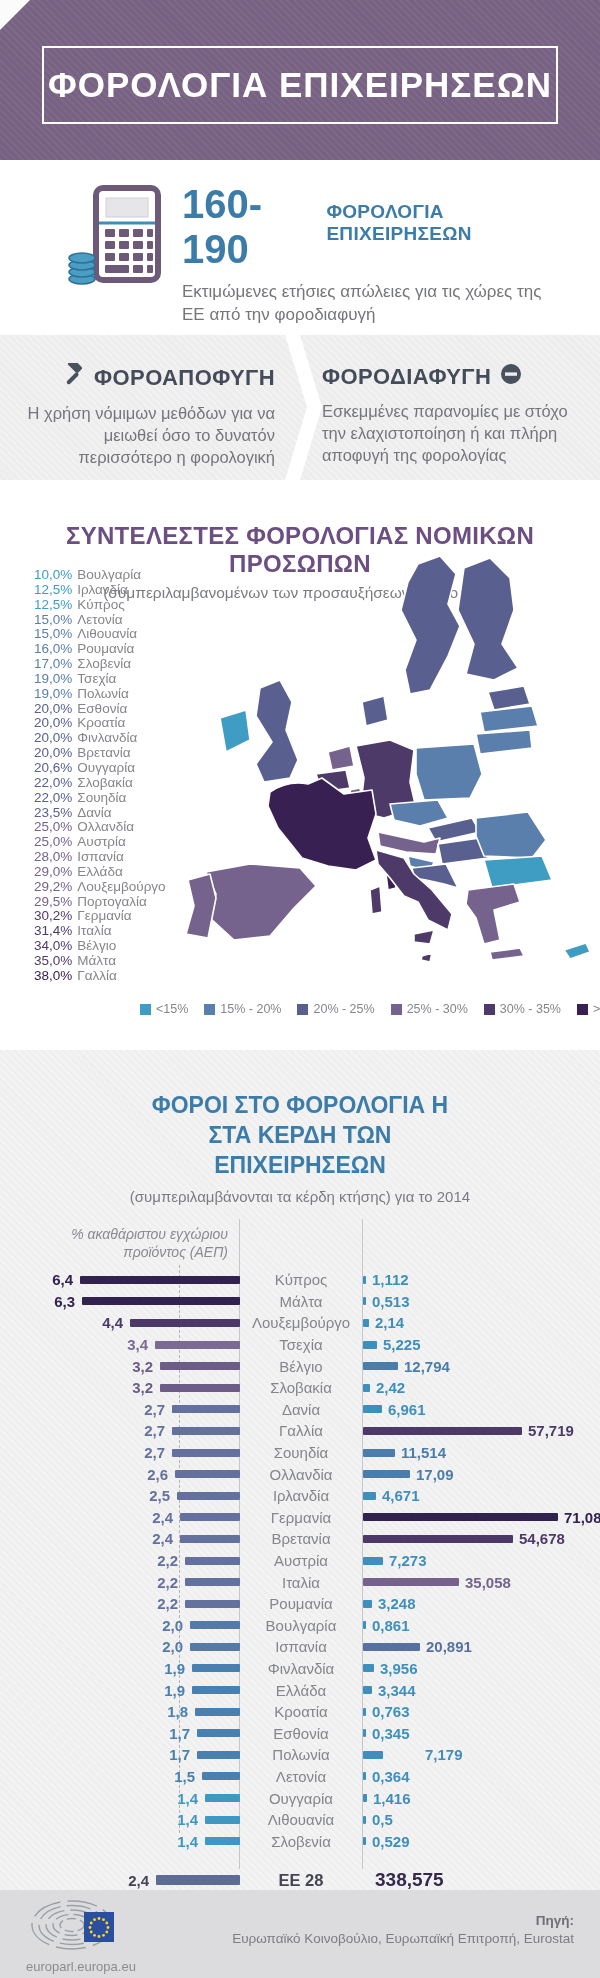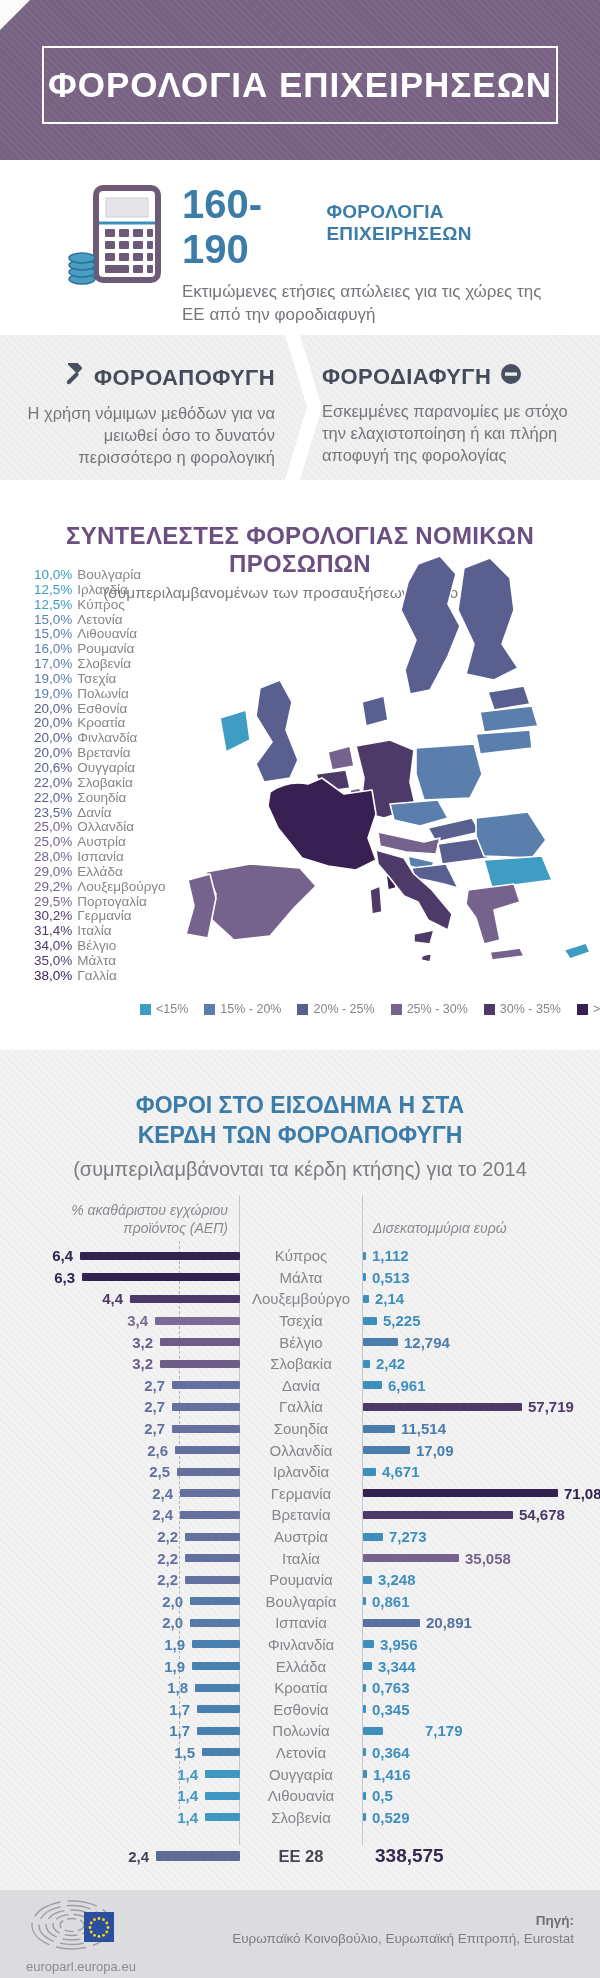--- a/index.html
+++ b/index.html
@@ -66,21 +66,21 @@
   .legend{position:absolute;left:140px;bottom:34px;display:flex;gap:16px;align-items:center;z-index:3;}
   .legend-item{display:flex;align-items:center;gap:5px;font-size:12.5px;color:#85868b;white-space:nowrap;}
   .legend-swatch{width:11px;height:11px;display:inline-block;}
 
   
   .chartsec{
     height:840px;background:#efeff0;
     background-image:repeating-linear-gradient(45deg, rgba(255,255,255,.3) 0 2px, transparent 2px 5px);
   }
   .chart-title{margin:40px auto 0;text-align:center;font-size:23px;font-weight:bold;color:#3c7ca9;max-width:340px;line-height:30px;}
-  .chart-subtitle{margin:8px 0 0;text-align:center;font-size:20px;color:#7b7c81;}
+  .chart-subtitle{margin:8px 0 0;text-align:center;font-size:15px;color:#7b7c81;}
   .chart-body{position:relative;margin-top:14px;}
   .axis-line{position:absolute;top:0;bottom:26px;width:1px;background:#c6c7cc;z-index:0;}
   .axis-l{left:239px;}
   .axis-r{left:362px;}
   .ref-dash{position:absolute;left:179px;top:46px;bottom:62px;width:0;border-left:1px dashed #b3b4bc;z-index:0;}
   .axis-heads{position:relative;z-index:1;display:grid;grid-template-columns:240px 122px 1fr;align-items:end;min-height:46px;}
   .axis-head{font-style:italic;font-size:14px;color:#8a8b90;line-height:18px;}
   .ah-left{text-align:right;padding-right:12px;padding-left:70px;padding-bottom:4px;font-style:italic;}
   .ah-right{text-align:left;padding-left:11px;padding-bottom:4px;}
   .bar-rows{position:relative;z-index:1;margin-top:4px;}
@@ -282,31 +282,30 @@
         <span>30% - 35%</span>
       </span>
       <span class="legend-item">
         <span class="legend-swatch" style="background: rgb(56, 33, 82);"></span>
         <span>&gt;35%</span>
       </span>
     </div>
 </div>
 
 <div class="section chartsec">
-  <h2 class="chart-title">ΦΟΡΟΙ ΣΤΟ ΕΙΣΟΔΗΜΑ Η ΣΤΑ ΚΕΡΔΗ ΤΩΝ ΦΟΡΟΑΠΟΦΥΓΗ</h2>
+  <h2 class="chart-title">ΦΟΡΟΙ ΣΤΟ ΦΟΡΟΛΟΓΙΑ Η ΣΤΑ ΚΕΡΔΗ ΤΩΝ ΕΠΙΧΕΙΡΗΣΕΩΝ</h2>
   <div class="chart-subtitle">(συμπεριλαμβάνονται τα κέρδη κτήσης) για το 2014</div>
 
   <div class="chart-body" id="chart-body">
     <div class="axis-line axis-l"></div>
     <div class="axis-line axis-r"></div>
     <div class="ref-dash"></div>
     <div class="axis-heads">
       <div class="axis-head ah-left">% ακαθάριστου εγχώριου προϊόντος (ΑΕΠ)</div>
       <div></div>
-      <div class="axis-head ah-right">Δισεκατομμύρια ευρώ</div>
     </div>
     <div class="bar-rows" id="bar-rows">
         <div class="bar-row">
           <div class="bcell-l">
             <span class="bval-l" style="color: rgb(49, 34, 80);">6,4</span>
             <span class="bbar-l" style="width: 160px; background: rgb(49, 34, 80);"></span>
           </div>
           <div class="bcell-c">Κύπρος</div>
           <div class="bcell-r">
             <span class="bbar-r" style="width: 3px; background: rgb(63, 143, 188);"></span>

